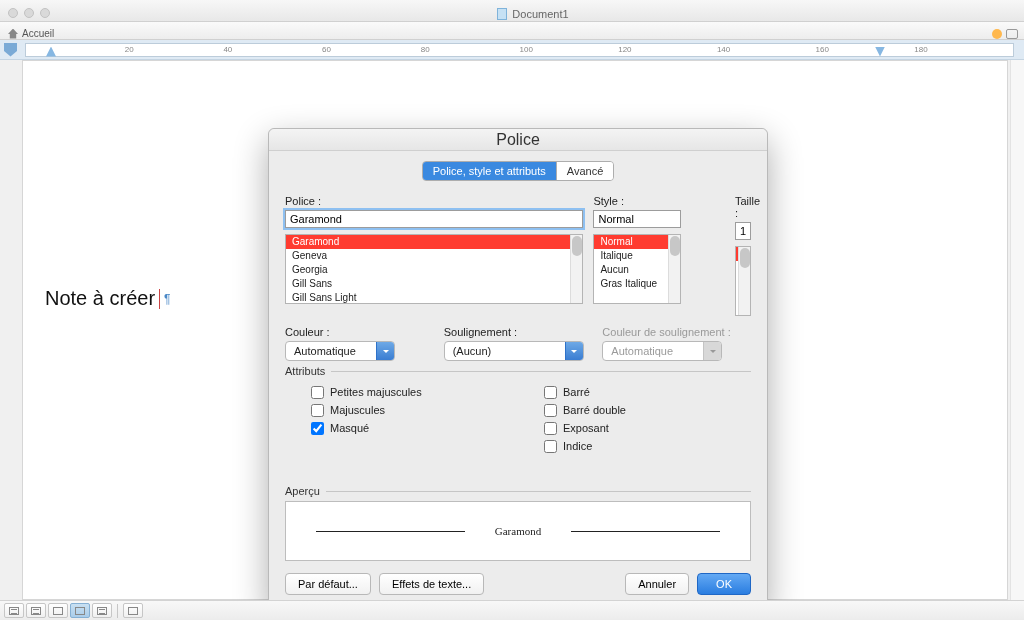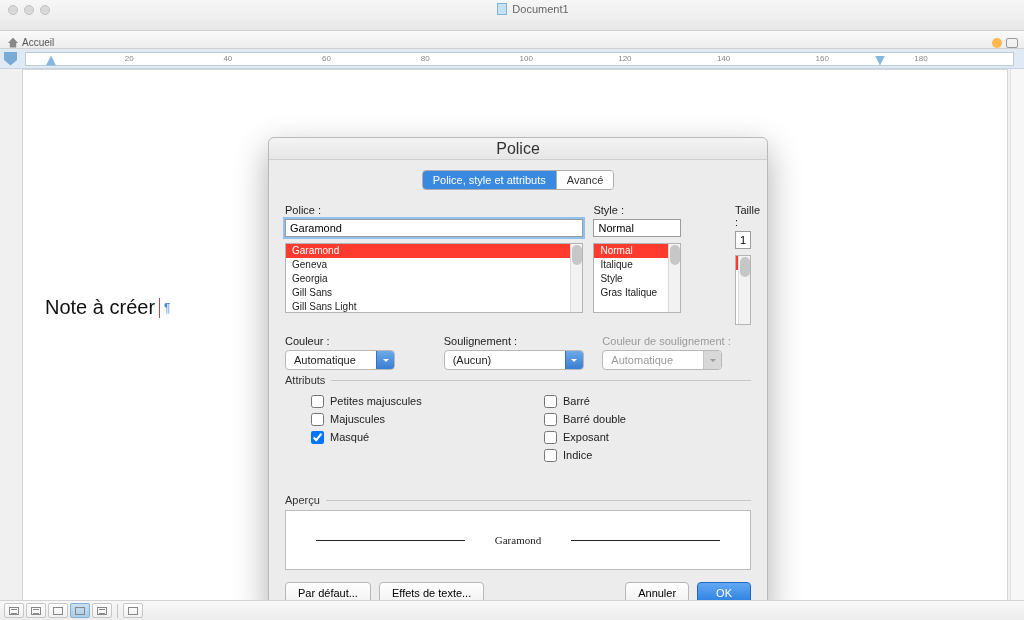--- a/index.html
+++ b/index.html
@@ -1,19 +1,19 @@
 <!DOCTYPE html>
 <html><head>
 <meta charset="utf-8">
 <style>
 * { box-sizing: border-box; margin: 0; padding: 0; font-family: -apple-system, "Helvetica Neue", Arial, sans-serif; }
 html, body { width: 1024px; height: 620px; background: #f6f6f6; overflow: hidden; }
 
 
-.titlebar { height: 22px; background: linear-gradient(#f7f7f7,#e8e8e8); border-bottom: 1px solid #d0d0d0; display:flex; align-items:flex-end; padding:15px 8px; font-size:11px; color:#666; }
+.titlebar { height: 22px; background: linear-gradient(#f7f7f7,#e8e8e8); border-bottom: 1px solid #d0d0d0; display:flex; align-items:flex-start; padding:8px 8px; font-size:11px; color:#666; }
 .traffic { display:flex; gap:6px; }
 .tl { width:10px; height:10px; border-radius:50%; background:#d9d9d9; border:1px solid #c2c2c2; }
 .titlebar .doc { margin:0 auto; display:flex; align-items:center; gap:5px; }
 .doc-icon { width:10px; height:12px; background:#c6e1f4; border:1px solid #7fb3da; position:relative; }
 .toolbar { height:18px; background:linear-gradient(#fafafa,#ededed); border-bottom:1px solid #d0d0d0; display:flex; align-items:flex-end; font-size:10px; color:#555; padding:0 8px; position:relative;}
 .home { display:flex; align-items:center; gap:4px;}
 .home-icon { width:10px; height:10px; background:#888; clip-path: polygon(50% 0,100% 55%,82% 55%,82% 100%,18% 100%,18% 55%,0 55%);}
 .tbricon { position:absolute; right:22px; width:10px;height:10px; background:#ffb84e; border-radius:50%; }
 .tbricon2 { position:absolute; right:6px; width:12px;height:10px; border:1px solid #999; border-radius:2px; }
 
@@ -164,21 +164,21 @@
                 <div class="th"></div>
               </div>
           </div>
         </div>
         <div class="col-style">
           <label class="lbl">Style :</label>
           <input class="txt" value="Normal" style="">
           <div class="listbox">
             <div class="opt sel">Normal</div>
             <div class="opt">Italique</div>
-            <div class="opt">Style</div>
+            <div class="opt">Aucun</div>
             <div class="opt">Gras Italique</div>
             <div class="scroll">
                 <div class="th"></div>
               </div>
           </div>
         </div>
         <div class="col-taille">
           <label class="lbl">Taille :</label>
           <input class="txt" value="10" style="">
           <div class="listbox">

